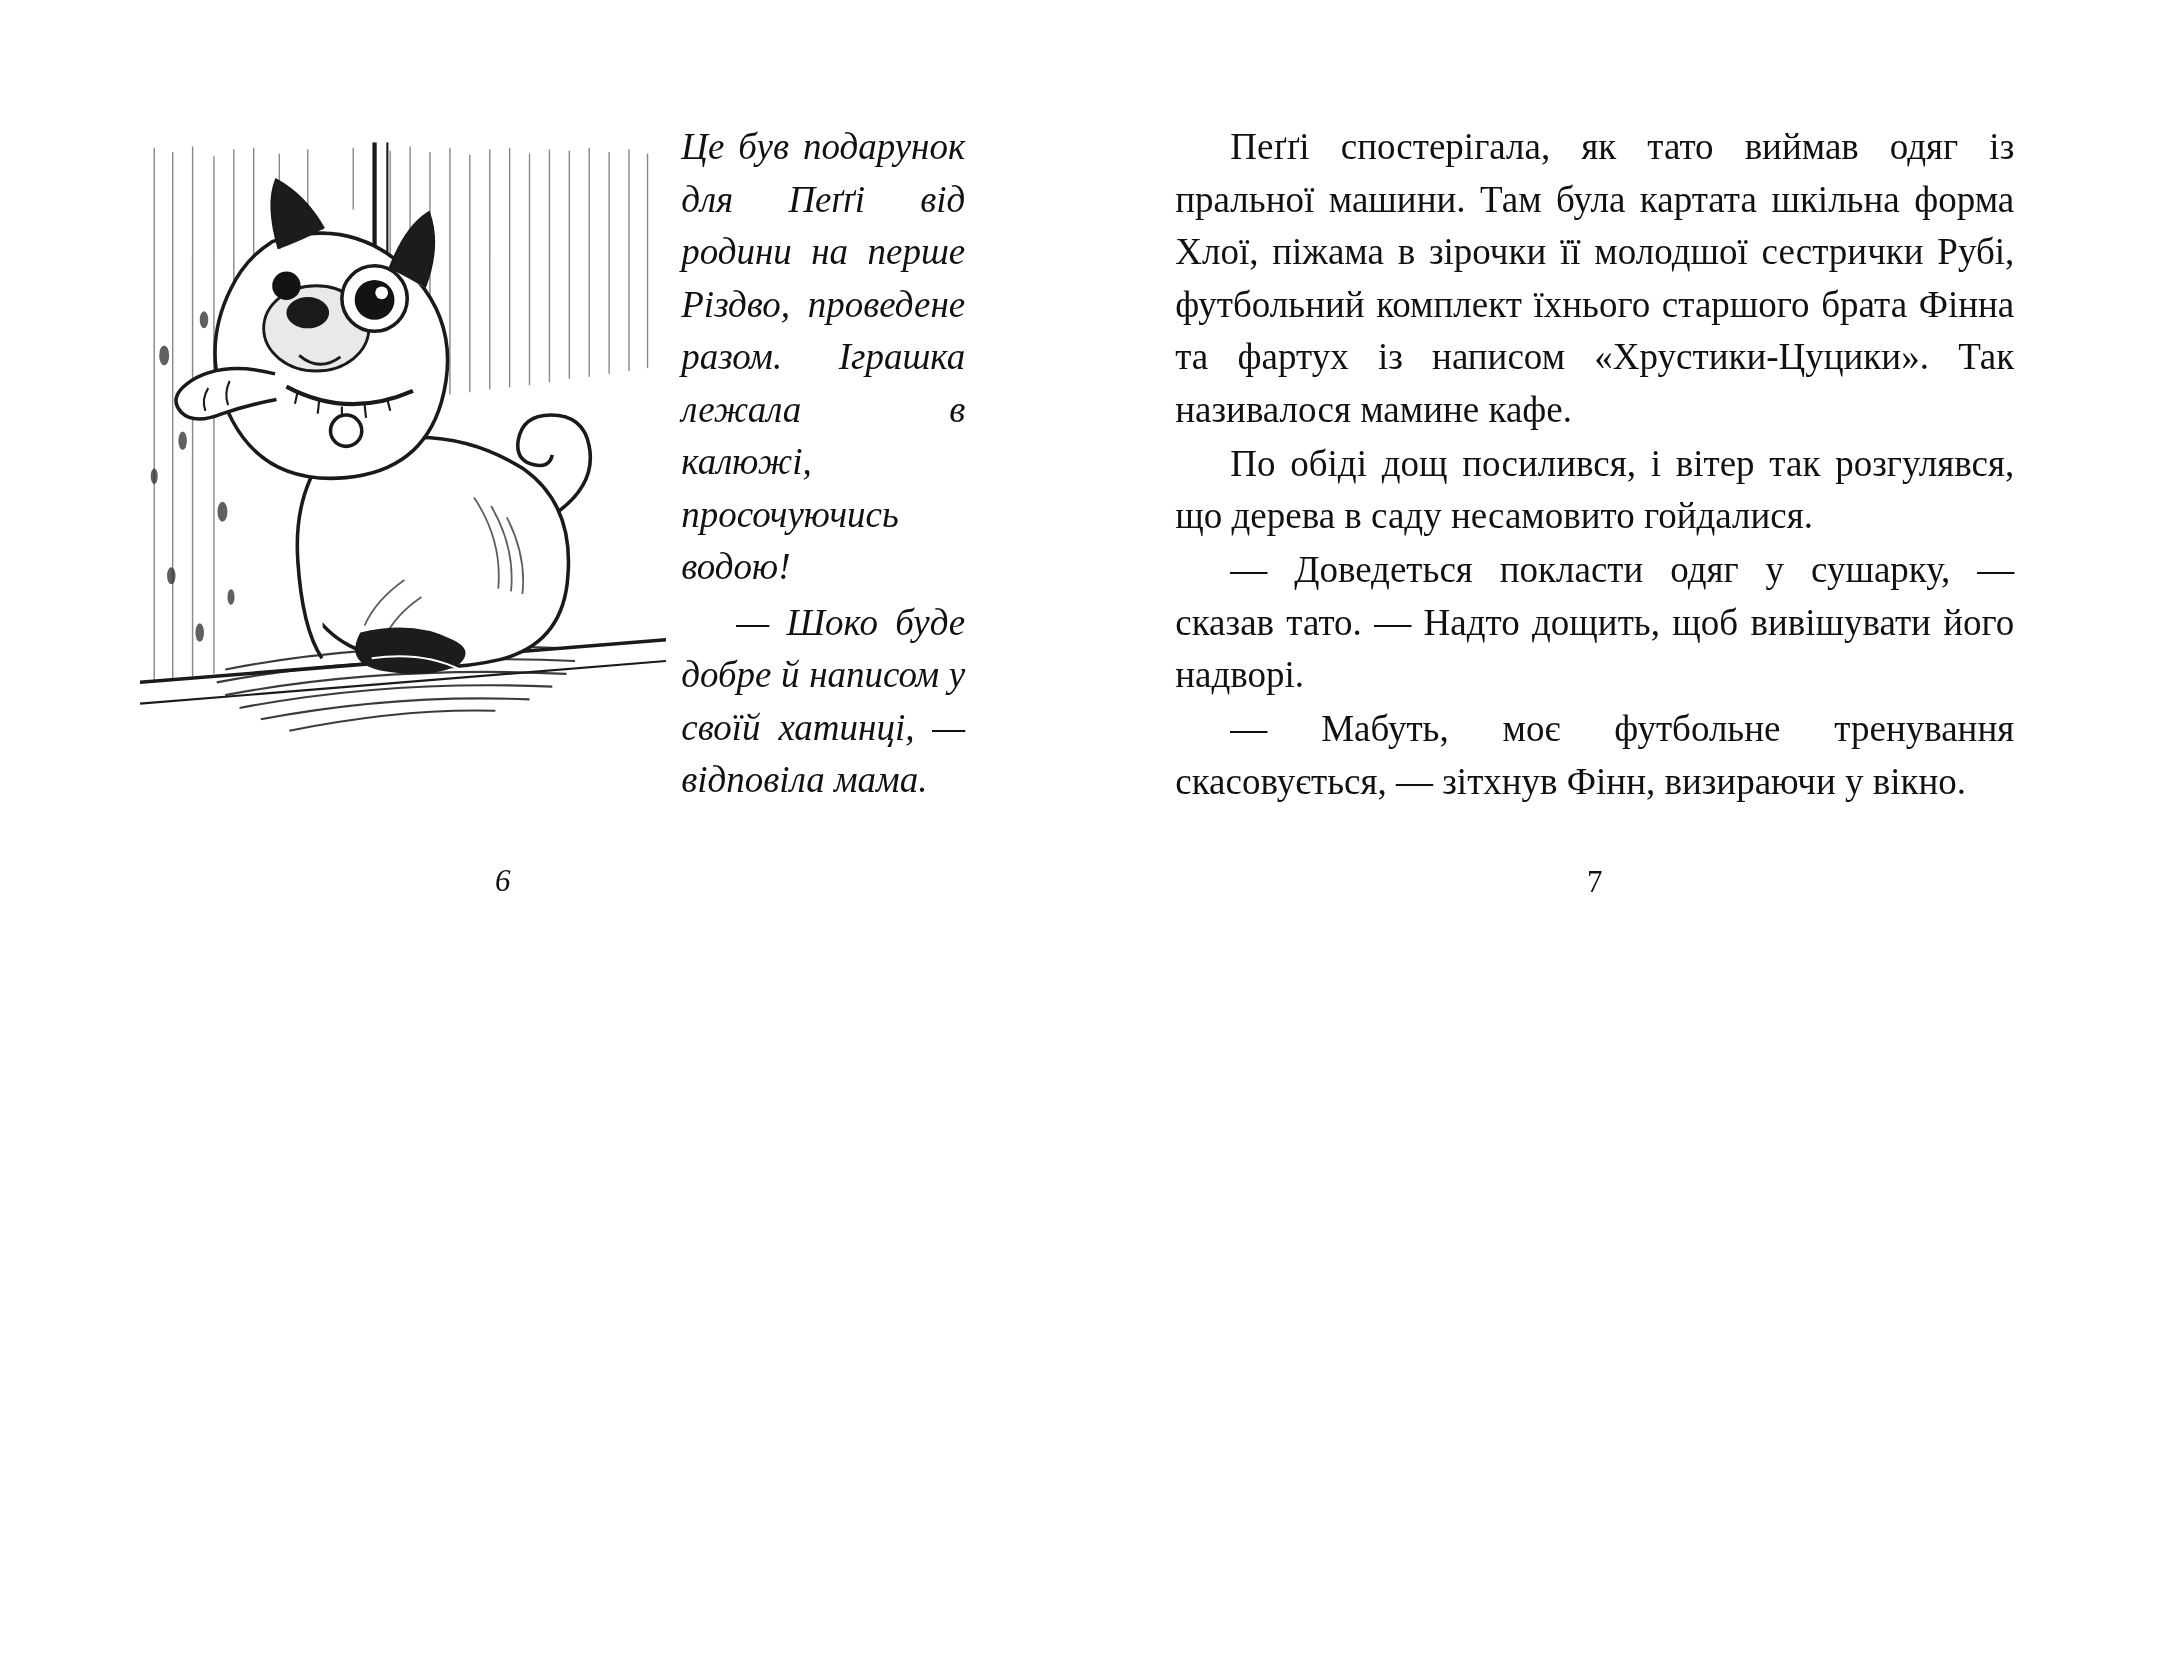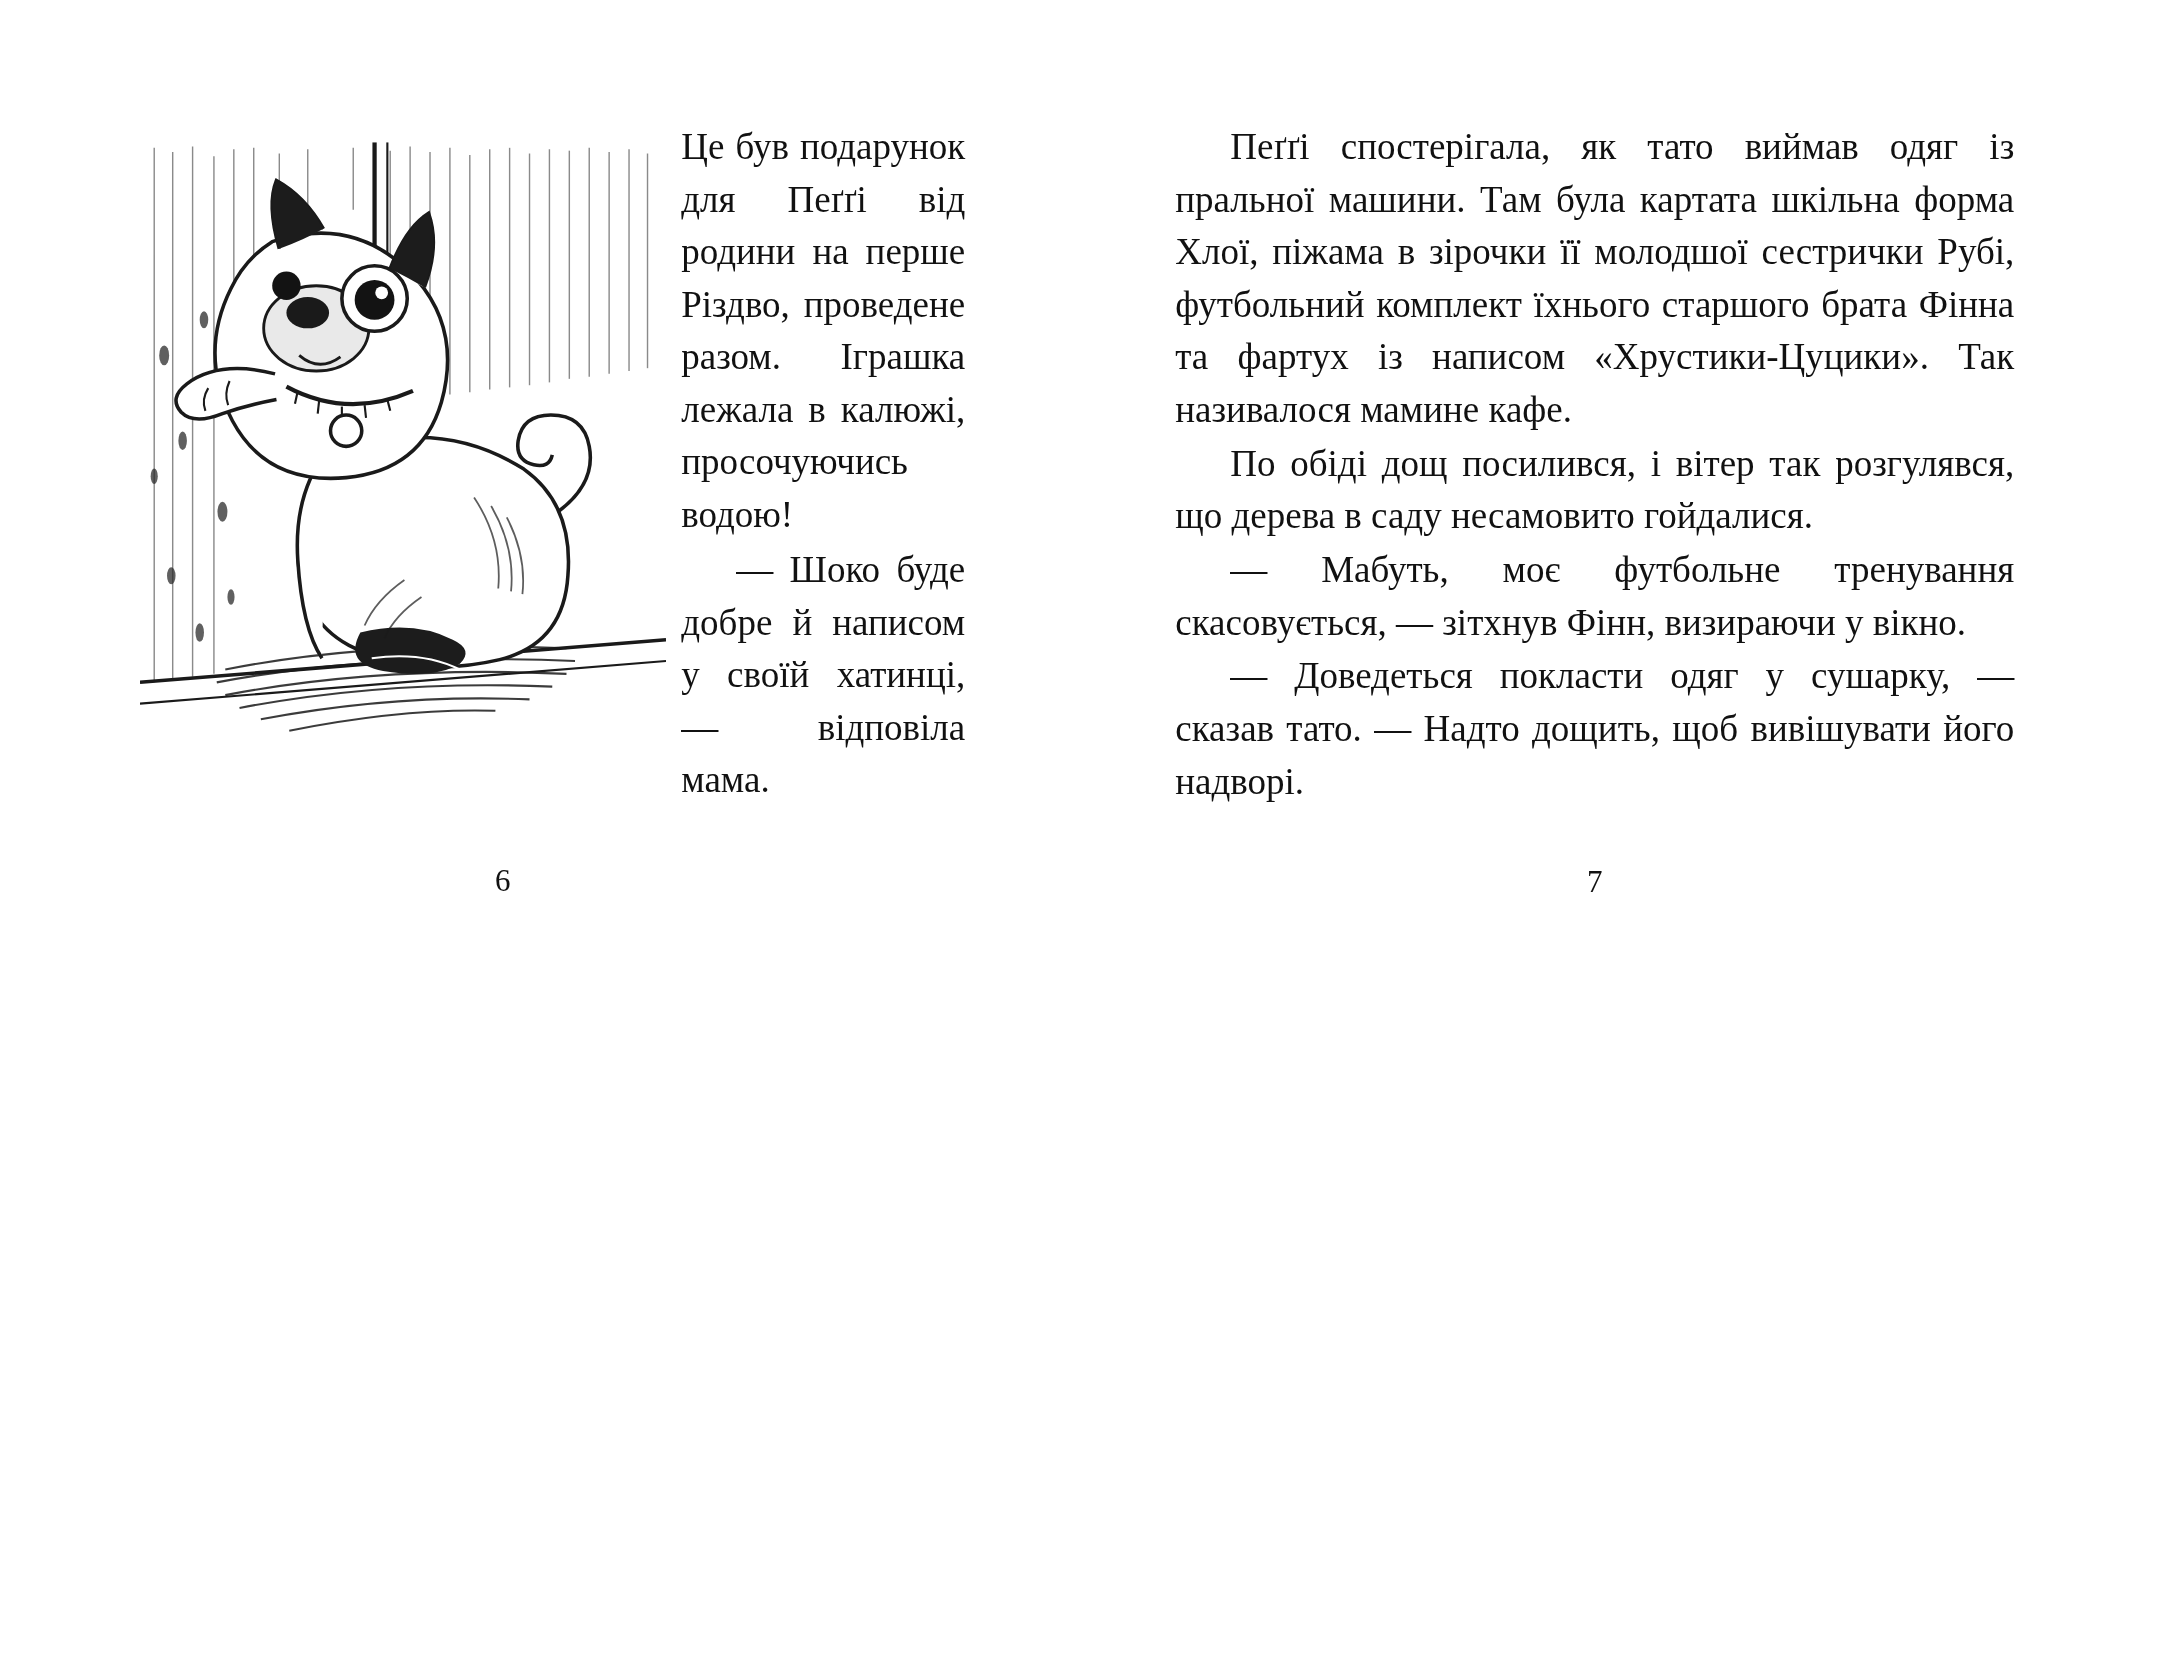--- a/index.html
+++ b/index.html
@@ -27,20 +27,21 @@
 
   .page {
     position: relative;
     box-sizing: border-box;
     width: 50%;
     height: 1436px;
   }
 
   .page-left {
     padding: 0 85px 0 0;
+    font-style: italic;
   }
   .page-right {
     padding: 0 78px 0 78px;
   }
 
   .col-inner {
     width: 839px;
     margin: 0 auto;
     position: relative;
   }
@@ -229,21 +230,21 @@
 
       <div class="folio">6</div>
     </div>
   </div>
 
   <div class="page page-right right-col">
     <div class="col-inner">
 
       <p class="para indent">Пеґґі спостерігала, як тато виймав одяг із пральної машини. Там була картата шкільна форма Хлої, піжама в зірочки її молодшої сестрички Рубі, футбольний комплект їхнього старшого брата Фінна та фартух із написом «Хрустики-Цуцики». Так називалося мамине кафе.</p>
       <p class="para indent">По обіді дощ посилився, і вітер так розгулявся, що дерева в саду несамовито гойдалися.</p>
+      <p class="para indent">— Доведеться покласти одяг у сушарку, — сказав тато. — Надто дощить, щоб вивішувати його надворі.</p>
       <p class="para indent">— Мабуть, моє футбольне тренування скасовується, — зітхнув Фінн, визираючи у вікно.</p>
-      <p class="para indent">— Доведеться покласти одяг у сушарку, — сказав тато. — Надто дощить, щоб вивішувати його надворі.</p>
 
       <div class="folio">7</div>
     </div>
   </div>
 
 </div>
 
 
 </body></html>

